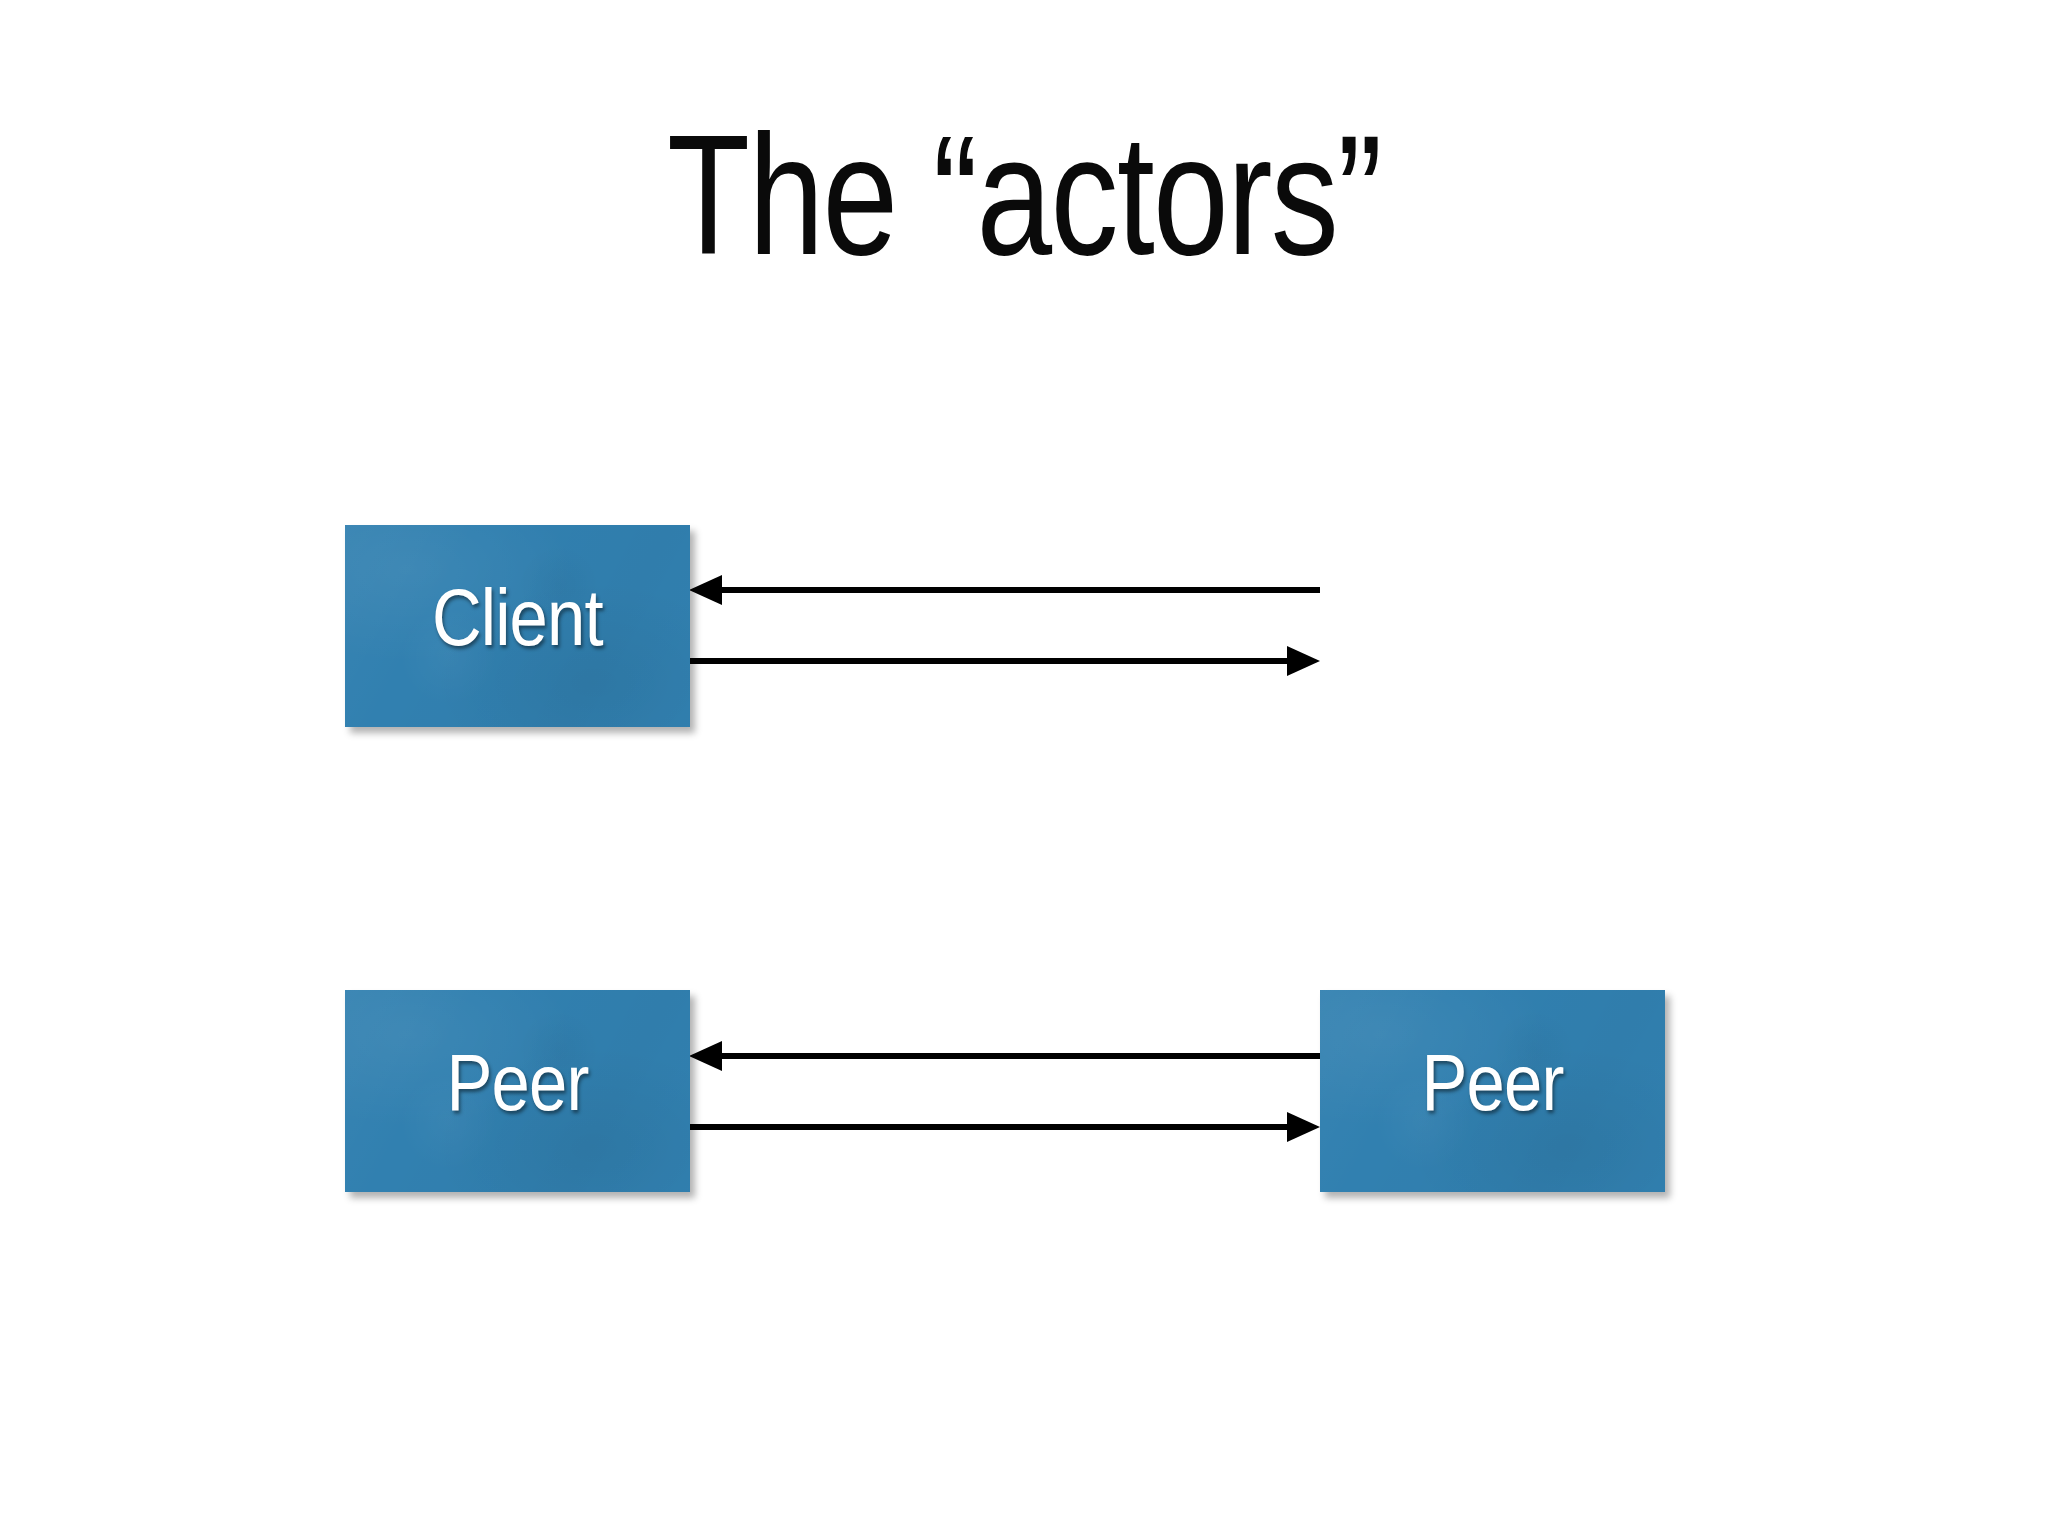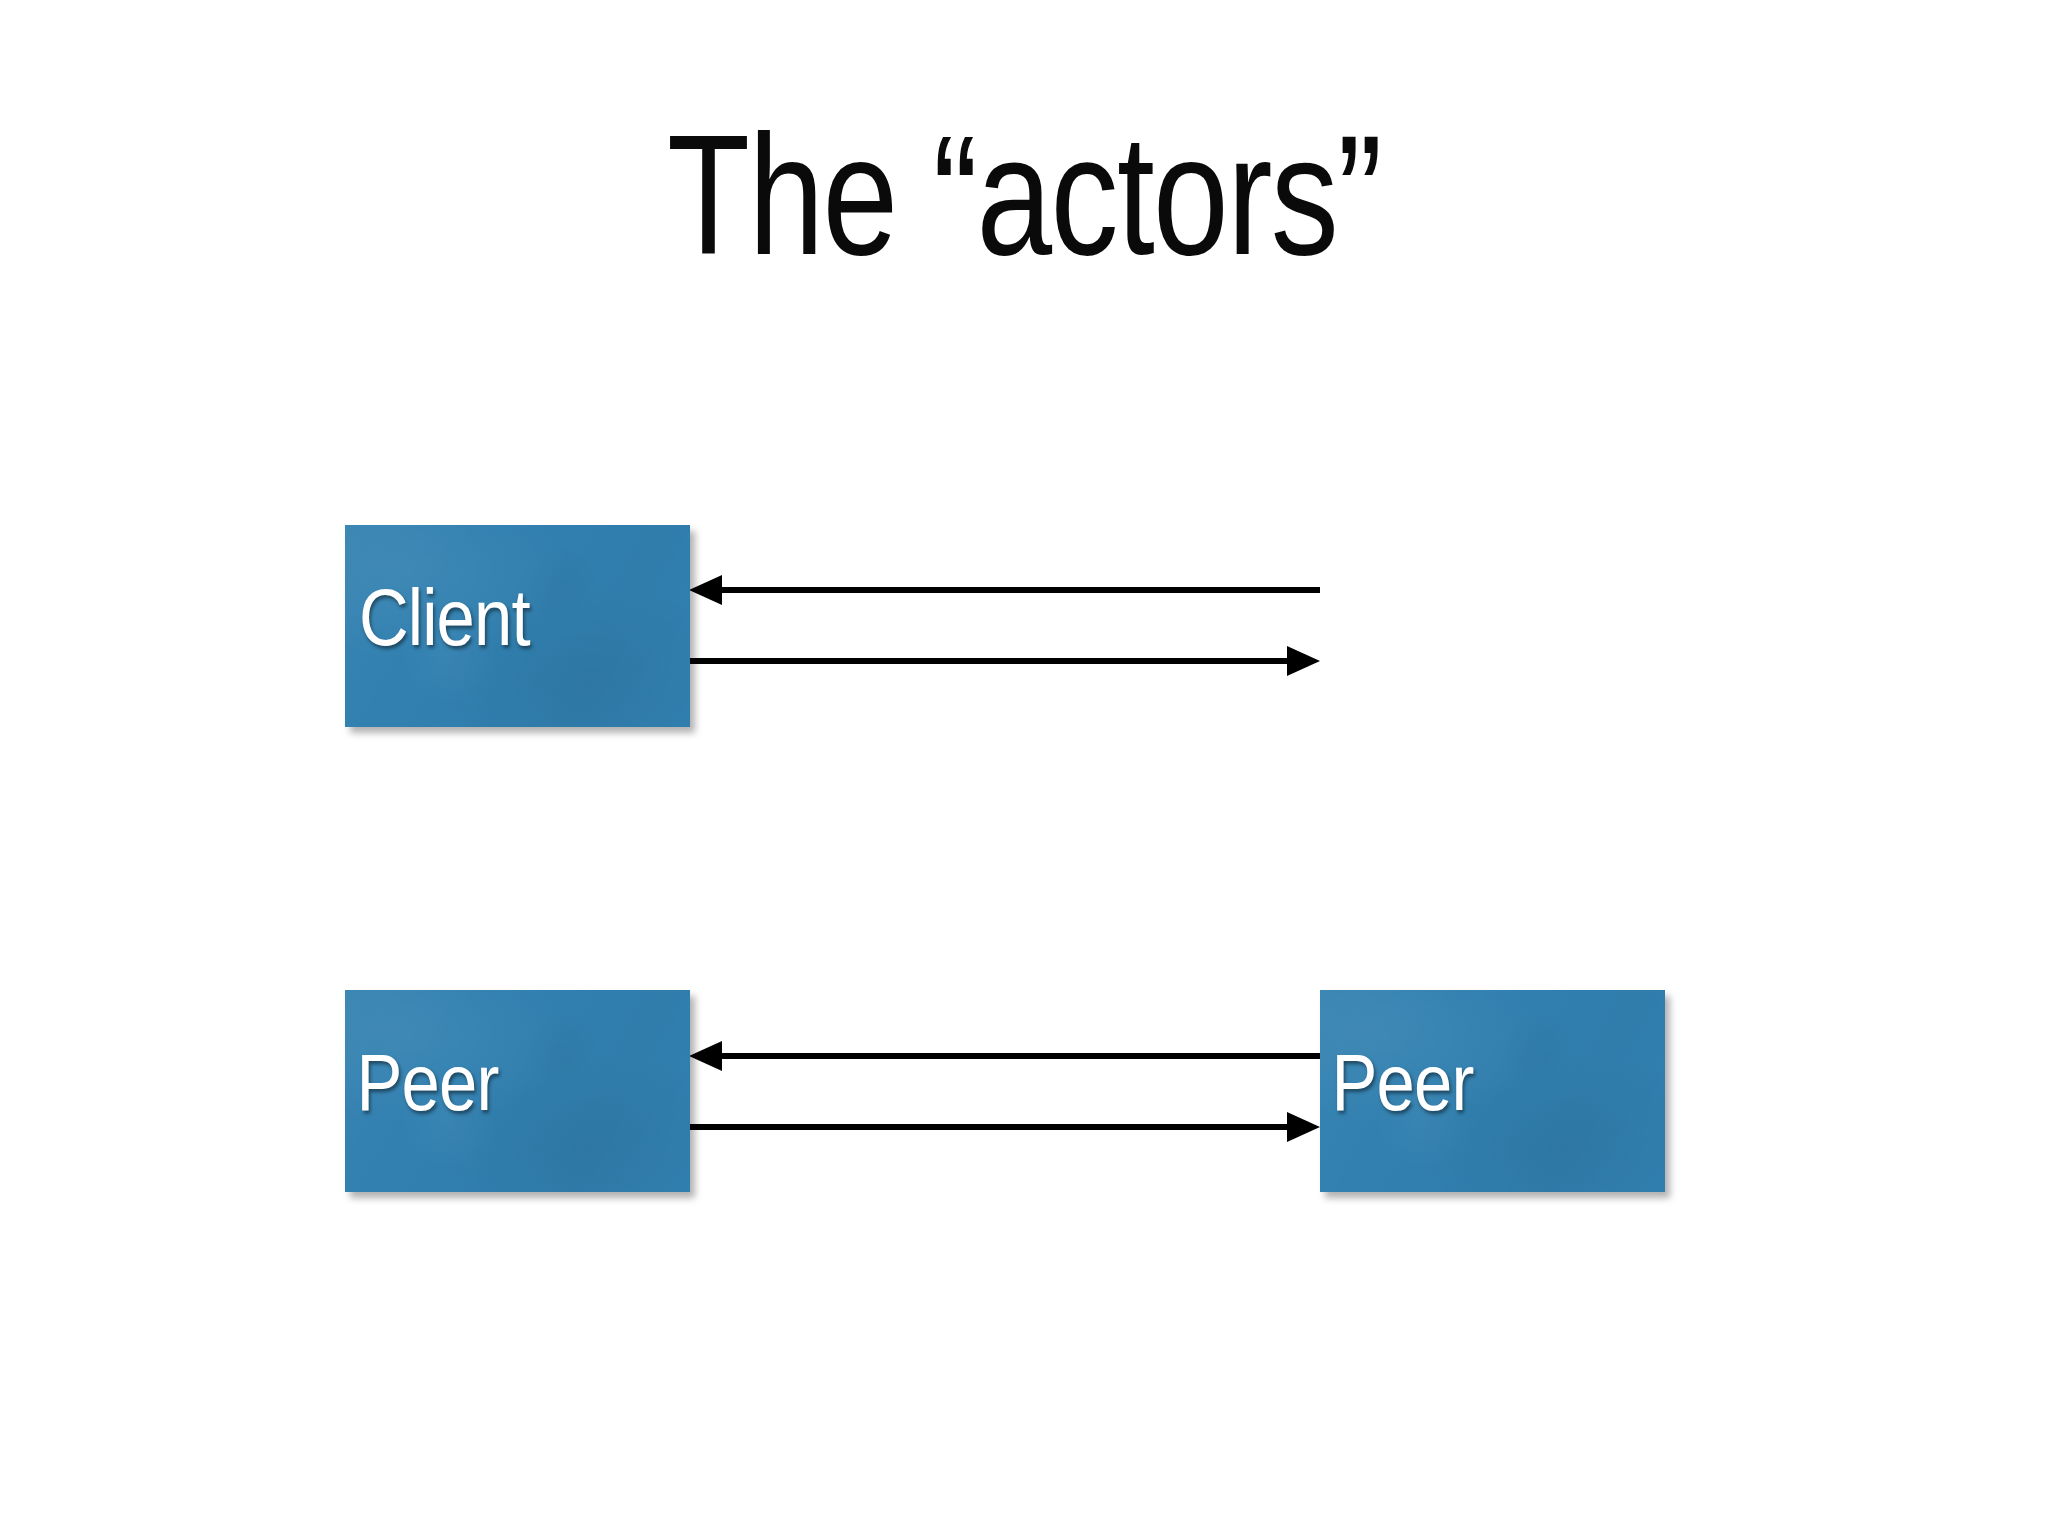--- a/index.html
+++ b/index.html
@@ -46,20 +46,21 @@
     background-color: #3180b0;
     background-image:
       radial-gradient(ellipse at 18% 22%, rgba(255,255,255,0.055) 0%, rgba(255,255,255,0) 42%),
       radial-gradient(ellipse at 72% 78%, rgba(0,0,0,0.05) 0%, rgba(0,0,0,0) 46%),
       radial-gradient(circle at 30% 65%, rgba(255,255,255,0.035) 0%, rgba(255,255,255,0) 18%),
       radial-gradient(circle at 62% 30%, rgba(0,0,0,0.035) 0%, rgba(0,0,0,0) 16%),
       linear-gradient(118deg, rgba(255,255,255,0.035) 0%, rgba(255,255,255,0) 30%, rgba(0,0,0,0.025) 72%, rgba(0,0,0,0) 100%);
     box-shadow: 5px 6px 7px rgba(0,0,0,0.30);
     display: flex;
     align-items: center;
+    justify-content: center;
     box-sizing: border-box;
     z-index: 3;
   }
 
   .node-label {
     font-family: "Liberation Sans", "DejaVu Sans", sans-serif;
     font-size: 80px;
     font-weight: 400;
     letter-spacing: -1px;
     color: #ffffff;

